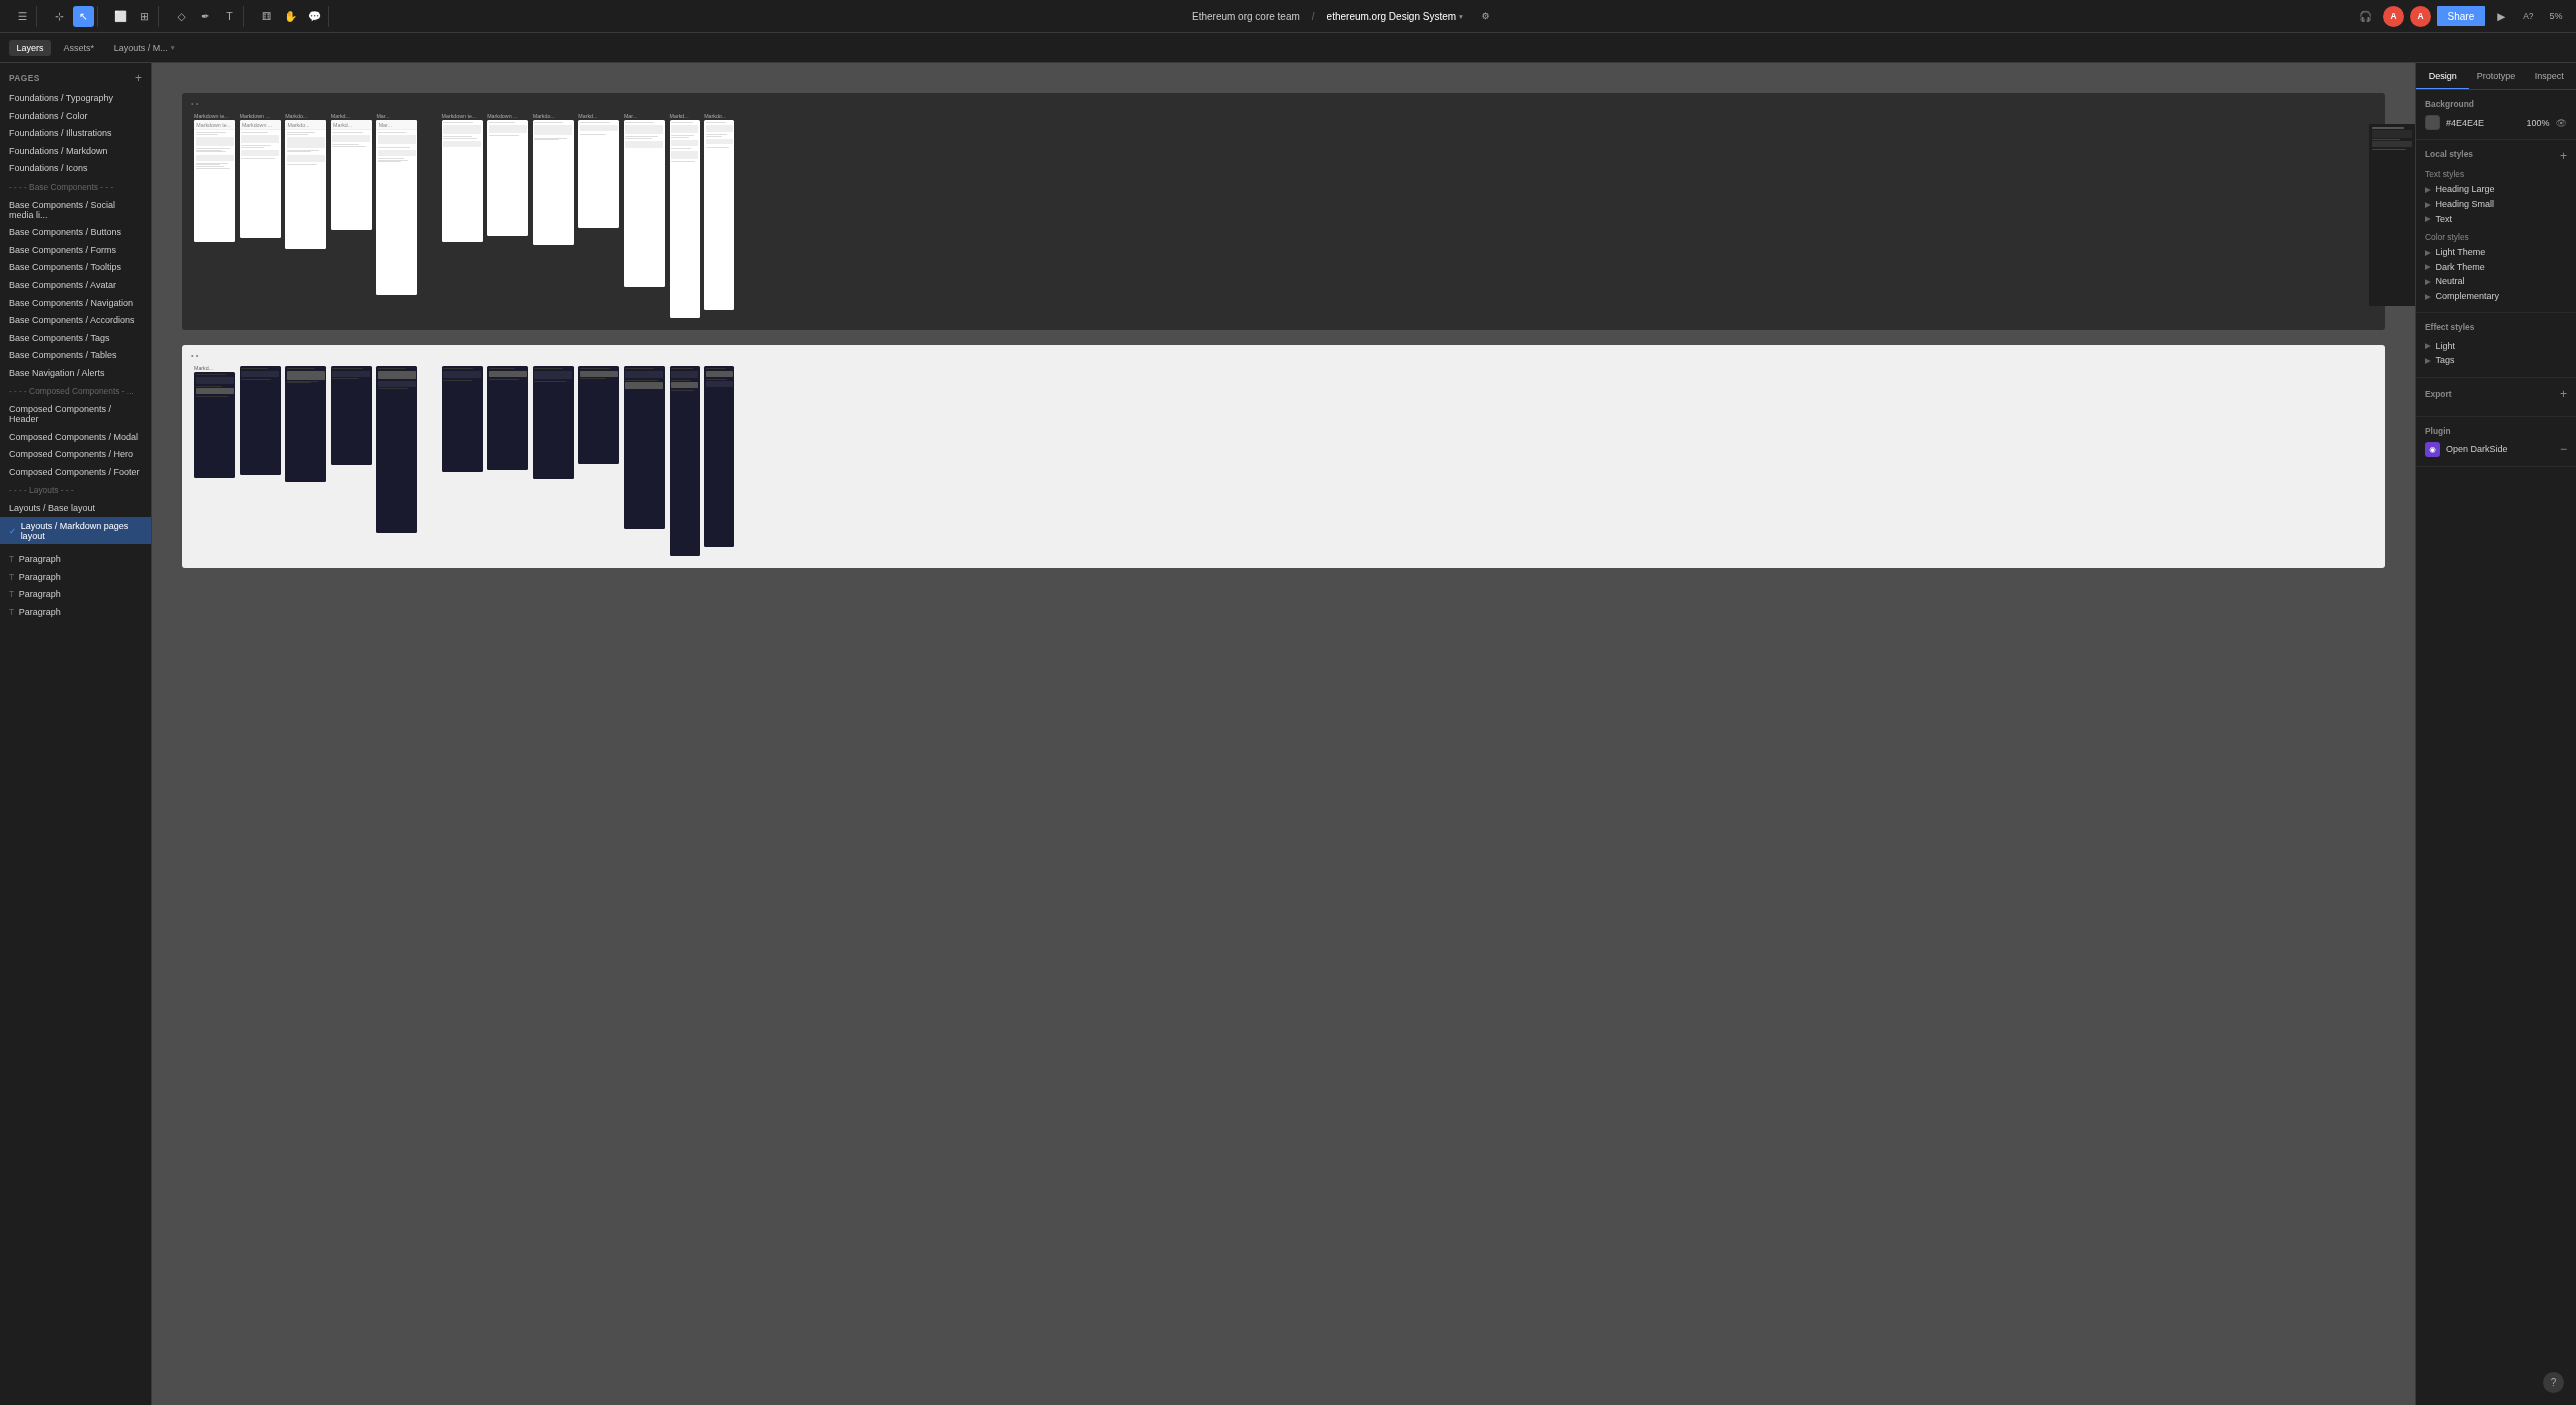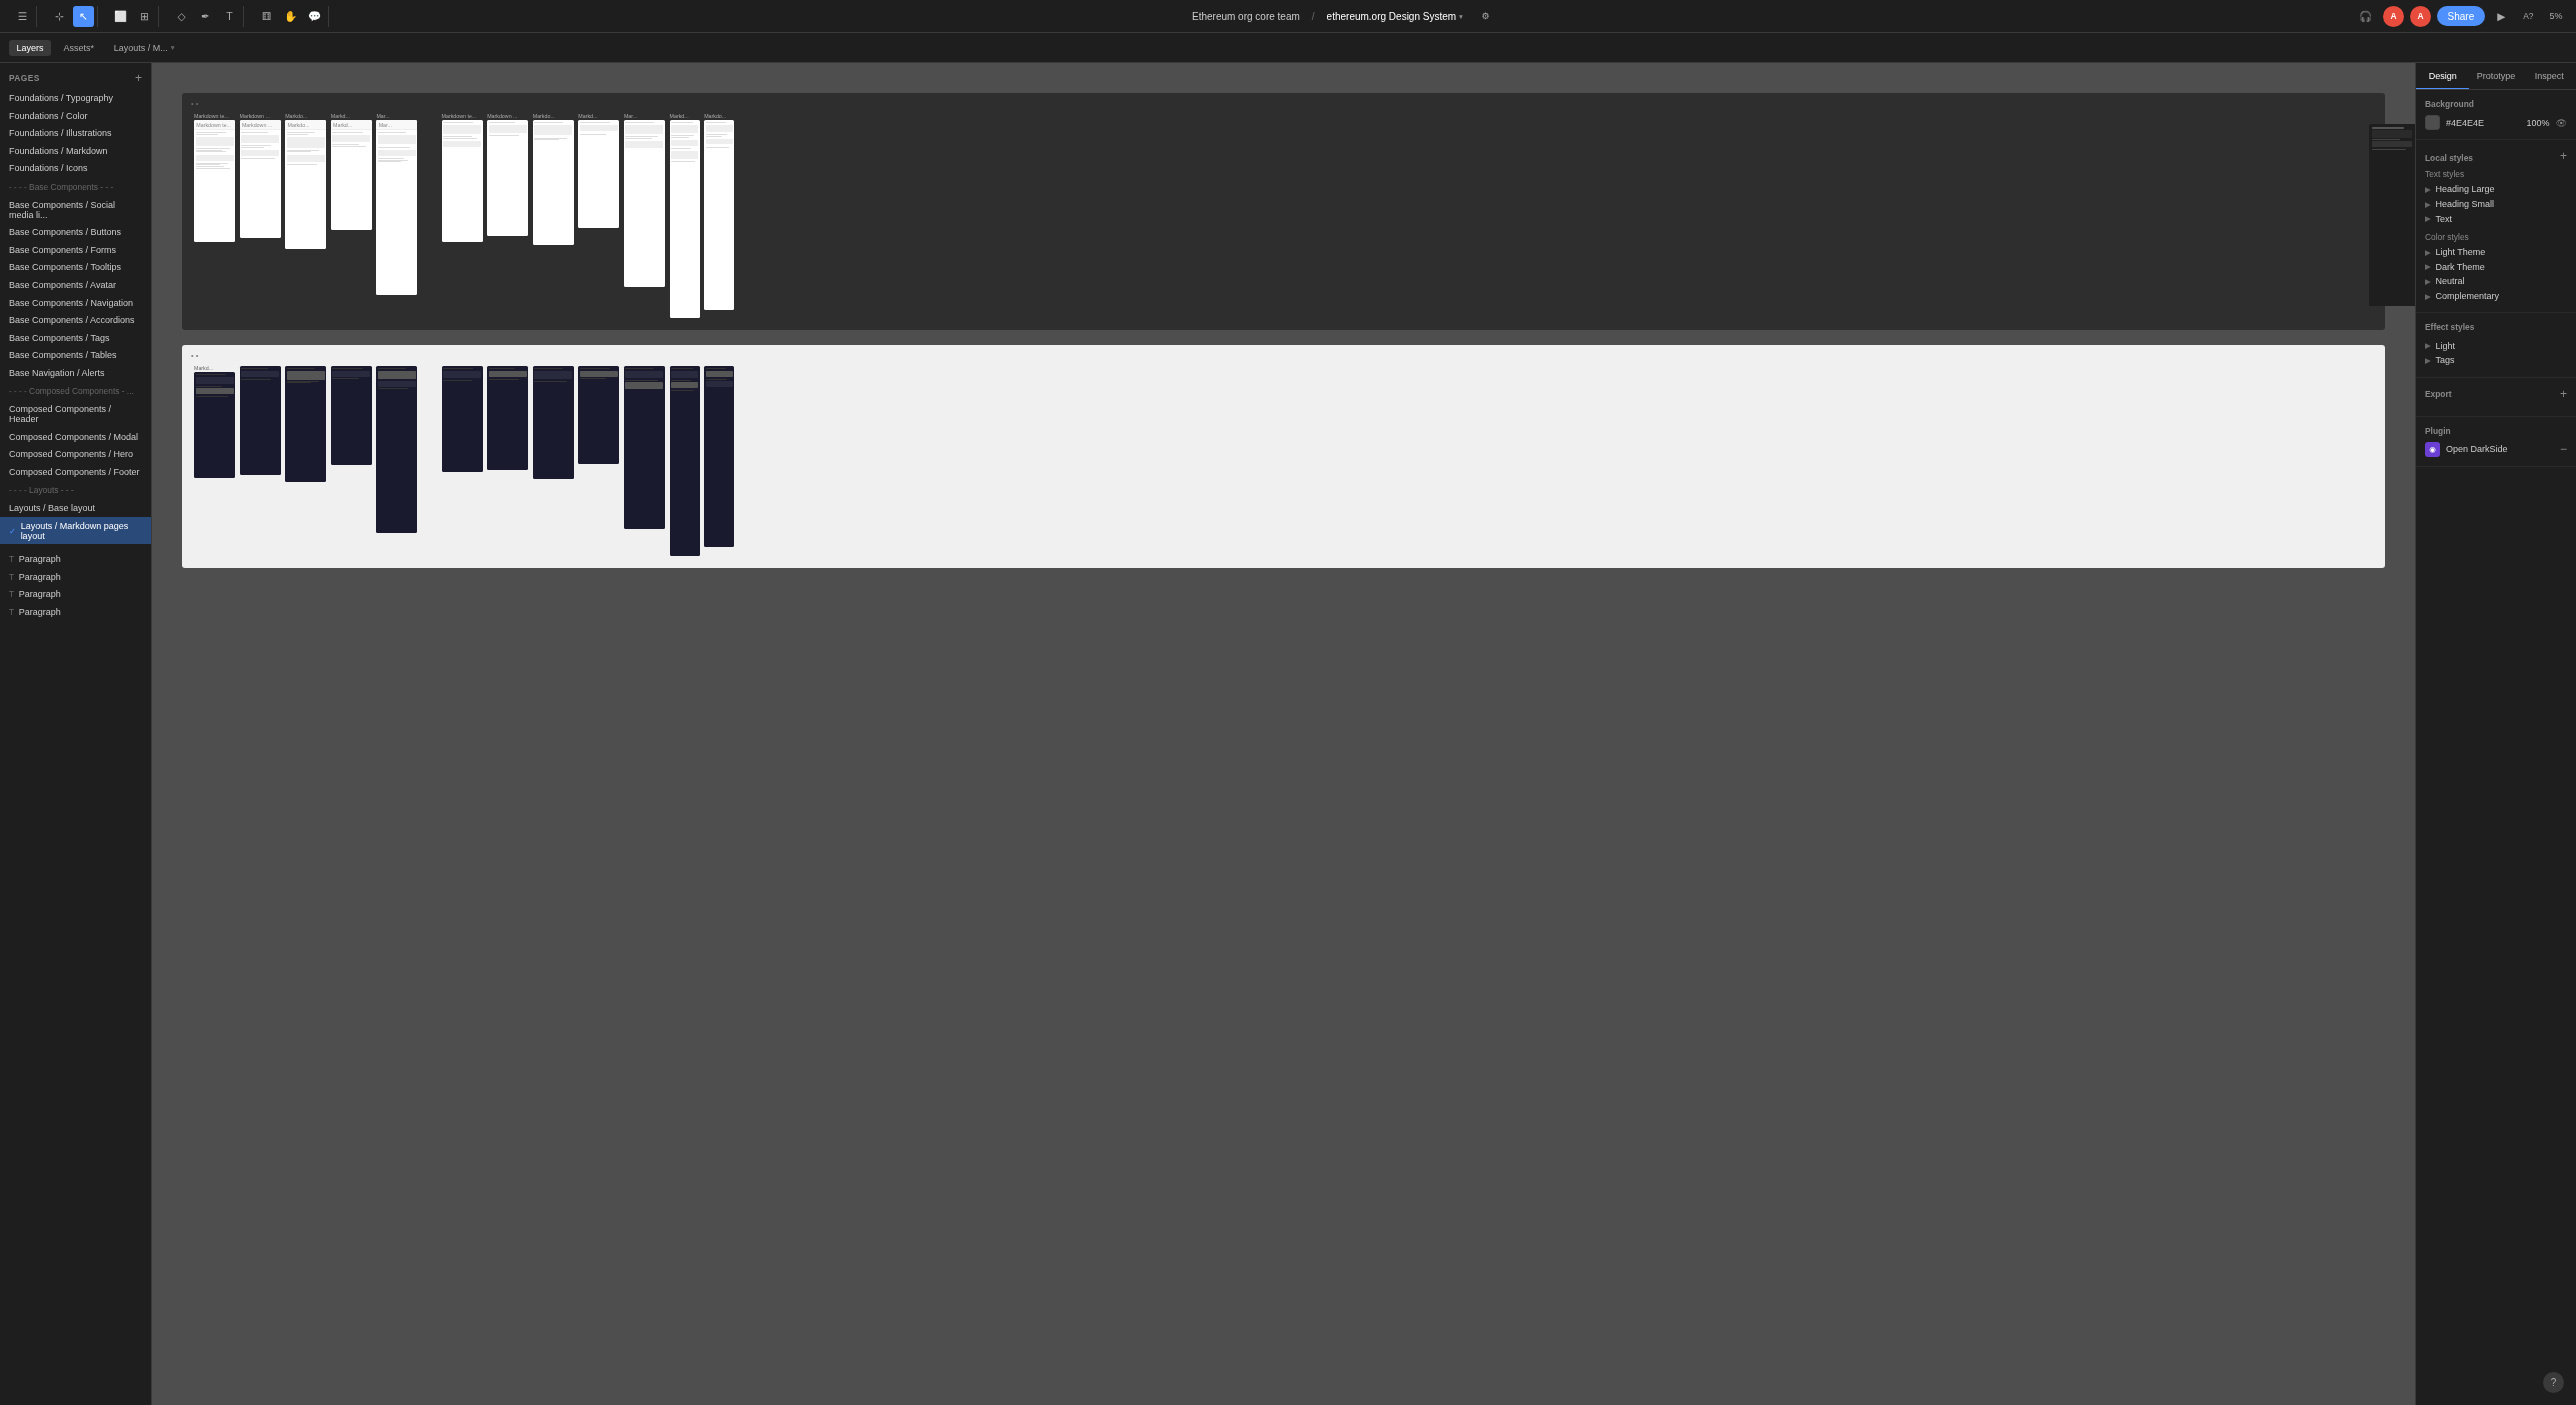--- a/index.html
+++ b/index.html
@@ -48,21 +48,21 @@
       display: flex; align-items: center; gap: 3px;
       color: #fff;
     }
     .toolbar-right {
       display: flex; align-items: center; gap: 6px;
     }
     .share-btn {
       background: #4d90fe;
       color: #fff;
       border: none;
-      border-radius: 10px;
+      border-radius: 1px;
       padding: 4.6px 10.6px;
       font-size: 10px;
       cursor: pointer;
       font-weight: 500;
     }
     .avatar {
       width: 21px; height: 21px; border-radius: 50%;
       background: #e74c3c;
       display: flex; align-items: center; justify-content: center;
       font-size: 8.4px; font-weight: bold; color: #fff;
@@ -178,21 +178,21 @@
     .right-section {
       padding: 9px;
       border-bottom: 0.8px solid #2a2a2a;
     }
     .right-section-title {
       font-size: 8.4px;
       font-weight: 600;
       color: #888;
       margin-bottom: 6px;
       display: flex;
-      align-items: flex-end;
+      align-items: flex-start;
       justify-content: space-between;
     }
     .right-section-title .add-btn {
       background: none; border: none; color: #888; cursor: pointer; font-size: 12px;
     }
 
     
     .bg-row {
       display: flex;
       align-items: center;

